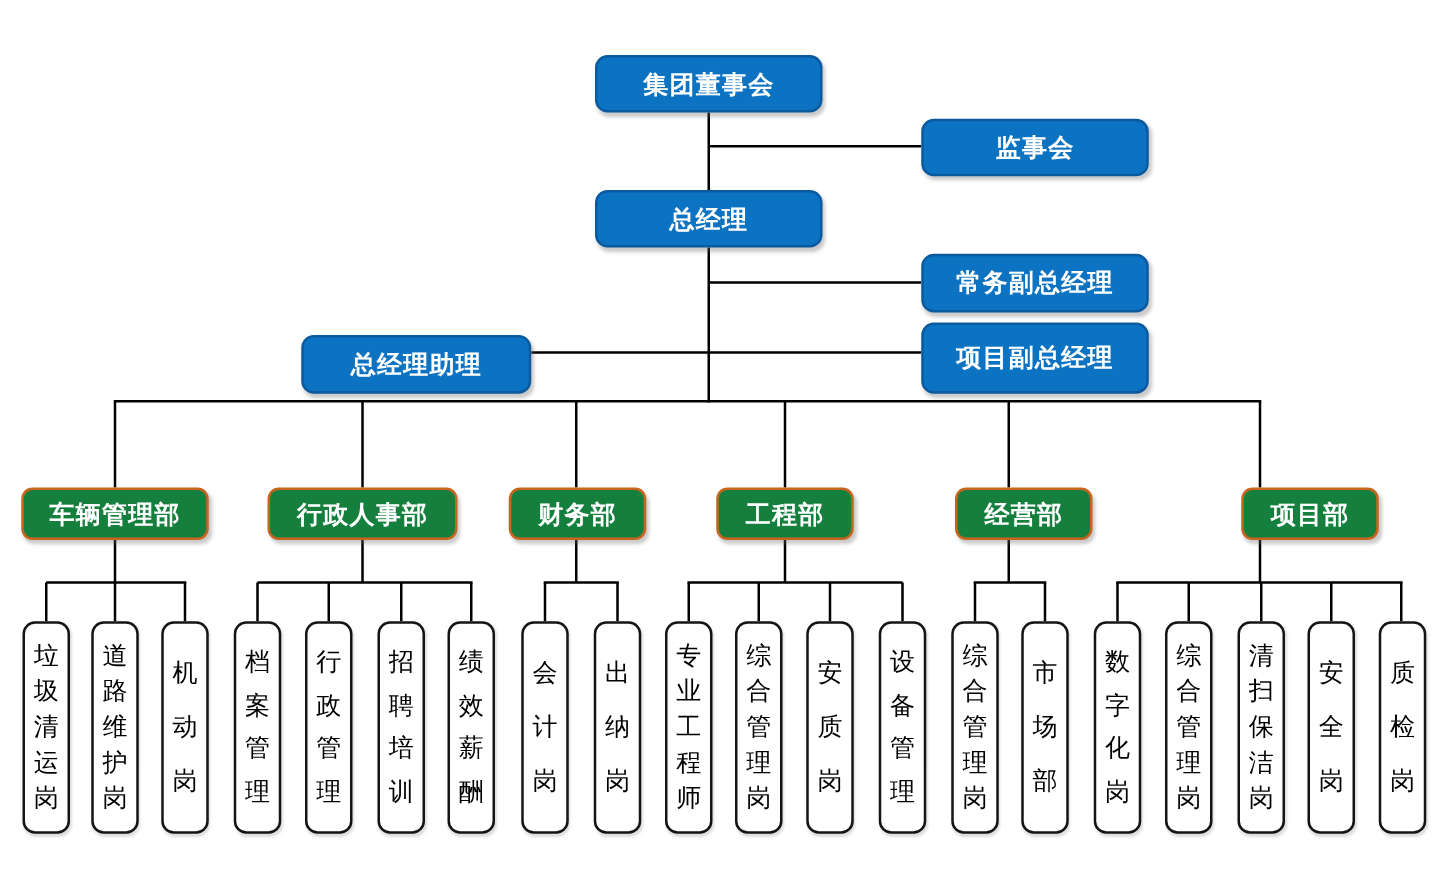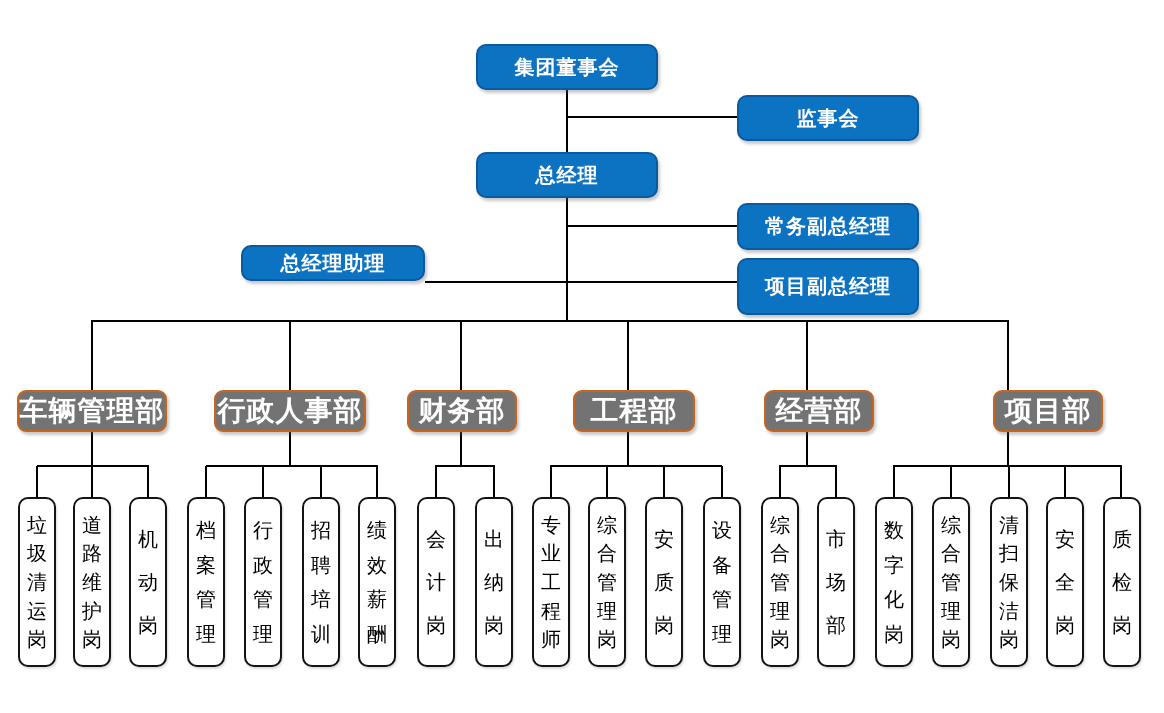--- a/index.html
+++ b/index.html
@@ -10,22 +10,22 @@
   .node {
     position:absolute; display:flex; align-items:center; justify-content:center;
     box-sizing:border-box; text-align:center; letter-spacing:1px;
   }
   .blue {
     background:#0c72c2; border:2px solid #0a5aa0; border-radius:10px;
     color:#ffffff; font-weight:700; font-size:20px;
     box-shadow:2px 3px 3px rgba(100,100,100,0.35);
   }
   .orange {
-    background:#737373; border:2px solid #c9641f; border-radius:9px;
-    color:#ffffff; font-weight:700; font-size:28px;
+    background:#15803d; border:2px solid #c9641f; border-radius:9px;
+    color:#ffffff; font-weight:700; font-size:20px;
     box-shadow:2px 3px 3px rgba(100,100,100,0.35);
   }
   .pos {
     position:absolute; width:38px; height:170px; box-sizing:border-box;
     background:#ffffff; border:2.5px solid #141414; border-radius:10px;
     display:flex; flex-direction:column; align-items:center; justify-content:space-evenly;
     padding:7px 0; color:#000000; font-size:20px; font-weight:500;
     box-shadow:1px 2px 2px rgba(120,120,120,0.25);
   }
   .pos span { line-height:1; display:block; }
@@ -87,27 +87,27 @@
   <div class="vline" style="left:893px;  top:466px; height:31px;"></div>
   <div class="vline" style="left:950px;  top:466px; height:31px;"></div>
   <div class="vline" style="left:1008px; top:466px; height:31px;"></div>
   <div class="vline" style="left:1064px; top:466px; height:31px;"></div>
   <div class="vline" style="left:1120px; top:466px; height:31px;"></div>
 
   <div class="node blue" style="left:737px; top:95px; width:182px; height:46px;">监事会</div>
   <div class="node blue" style="left:476px; top:44px; width:182px; height:46px;">集团董事会</div>
   <div class="node blue" style="left:476px; top:152px; width:182px; height:46px;">总经理</div>
   <div class="node blue" style="left:737px; top:203px; width:182px; height:47px;">常务副总经理</div>
-  <div class="node blue" style="left:241px; top:245px; width:184px; height:36px;">总经理助理</div>
+  <div class="node blue" style="left:241px; top:268px; width:184px; height:47px;">总经理助理</div>
   <div class="node blue" style="left:737px; top:258px; width:182px; height:57px;">项目副总经理</div>
 
   <div class="node orange" style="left:17px; top:390px; width:150px; height:42px;">车辆管理部</div>
   <div class="node orange" style="left:214px; top:390px; width:152px; height:42px;">行政人事部</div>
   <div class="node orange" style="left:407px; top:390px; width:110px; height:42px;">财务部</div>
-  <div class="node orange" style="left:573px; top:390px; width:122px; height:42px;">工程部</div>
+  <div class="node orange" style="left:573px; top:390px; width:110px; height:42px;">工程部</div>
   <div class="node orange" style="left:764px; top:390px; width:110px; height:42px;">经营部</div>
   <div class="node orange" style="left:953px; top:390px; width:110px; height:42px;margin-left:40px;">项目部</div>
 
   <div class="pos" style="left:18px;  top:497px;">
       <span>垃</span>
       <span>圾</span>
       <span>清</span>
       <span>运</span>
       <span>岗</span>
     </div>

